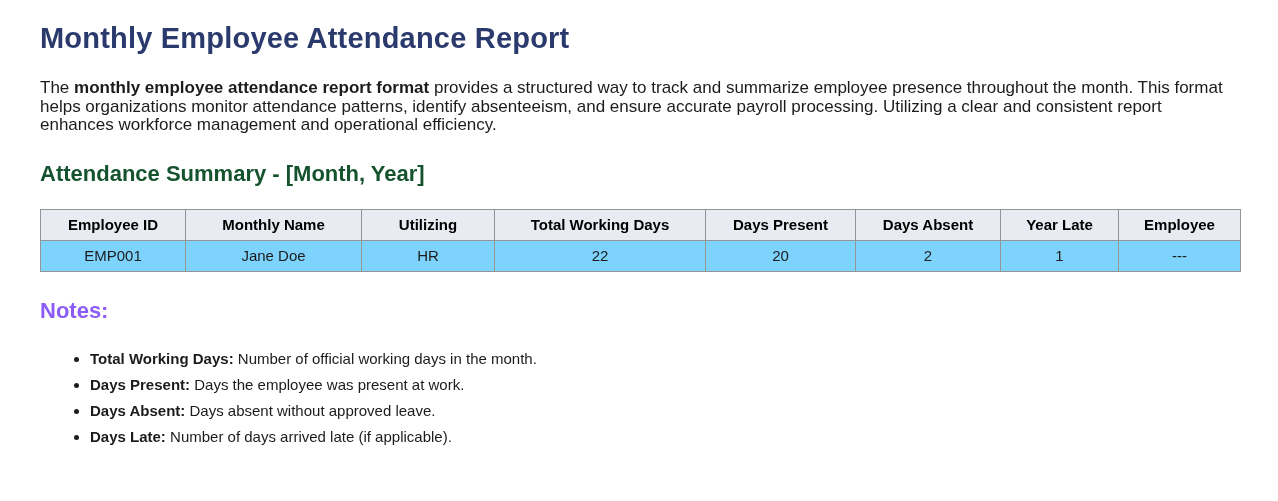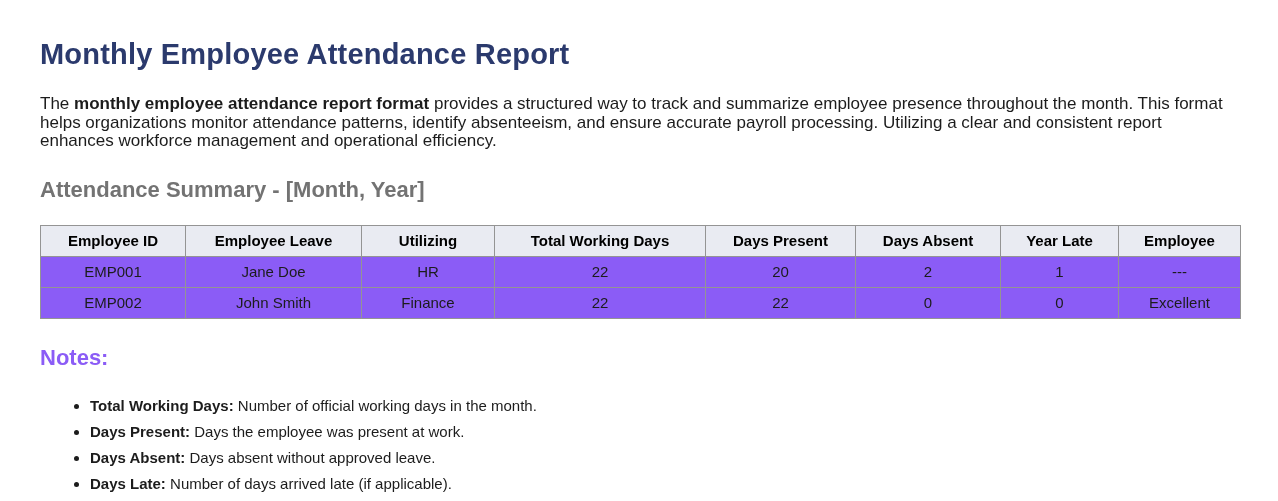--- a/index.html
+++ b/index.html
@@ -11,39 +11,39 @@
     color: #1a1a1a;
   }
   .page {
     width: 1278px;
     height: 501px;
     overflow: hidden;
     padding: 0 38px 0 40px;
     background: #ffffff;
   }
   h1.report-title {
-    margin: 40px 0 26px 0;
+    margin: 24px 0 26px 0;
     font-size: 29px;
     line-height: 1.0;
     font-weight: 700;
     color: #2b3a6d;
     letter-spacing: 0.2px;
   }
   p.intro {
     margin: 0 0 26px 0;
     font-size: 17px;
     line-height: 18.5px;
     color: #1c1c1c;
   }
   p.intro b { font-weight: 700; }
   h2.section-heading {
     margin: 16px 0 22px 0;
     font-size: 22px;
     font-weight: 700;
-    color: #737373;
+    color: #14532d;
   }
   table.attendance {
     width: 1200px;
     border-collapse: collapse;
     table-layout: fixed;
     font-size: 15px;
   }
   table.attendance th,
   table.attendance td {
     border: 1px solid #949494;
@@ -53,21 +53,21 @@
     padding: 2px 6px;
     overflow: hidden;
     white-space: nowrap;
   }
   table.attendance th {
     background: #e9ebf2;
     font-weight: 700;
     color: #000000;
   }
   table.attendance td {
-    background: #8b5cf6;
+    background: #7dd3fc;
     color: #1c1c1c;
   }
   h3.notes-heading {
     margin: 26px 0 0 0;
     font-size: 22px;
     font-weight: 700;
     color: #8b5cf6;
   }
   ul.notes-list {
     margin: 26px 0 0 0;
@@ -97,50 +97,40 @@
       <col style="width:133px">
       <col style="width:211px">
       <col style="width:150px">
       <col style="width:145px">
       <col style="width:118px">
       <col style="width:122px">
     </colgroup>
     <thead>
       <tr>
         <th>Employee ID</th>
-        <th>Employee Leave</th>
+        <th>Monthly Name</th>
         <th>Utilizing</th>
         <th>Total Working Days</th>
         <th>Days Present</th>
         <th>Days Absent</th>
         <th>Year Late</th>
         <th>Employee</th>
       </tr>
     </thead>
     <tbody>
       <tr>
         <td>EMP001</td>
         <td>Jane Doe</td>
         <td>HR</td>
         <td>22</td>
         <td>20</td>
         <td>2</td>
         <td>1</td>
         <td>---</td>
       </tr>
-      <tr>
-        <td>EMP002</td>
-        <td>John Smith</td>
-        <td>Finance</td>
-        <td>22</td>
-        <td>22</td>
-        <td>0</td>
-        <td>0</td>
-        <td>Excellent</td>
-      </tr>
     </tbody>
   </table>
 
   <h3 class="notes-heading">Notes:</h3>
 
   <ul class="notes-list">
     <li><b>Total Working Days:</b><span> Number of official working days in the month.</span></li>
     <li><b>Days Present:</b><span> Days the employee was present at work.</span></li>
     <li><b>Days Absent:</b><span> Days absent without approved leave.</span></li>
     <li><b>Days Late:</b><span> Number of days arrived late (if applicable).</span></li>

